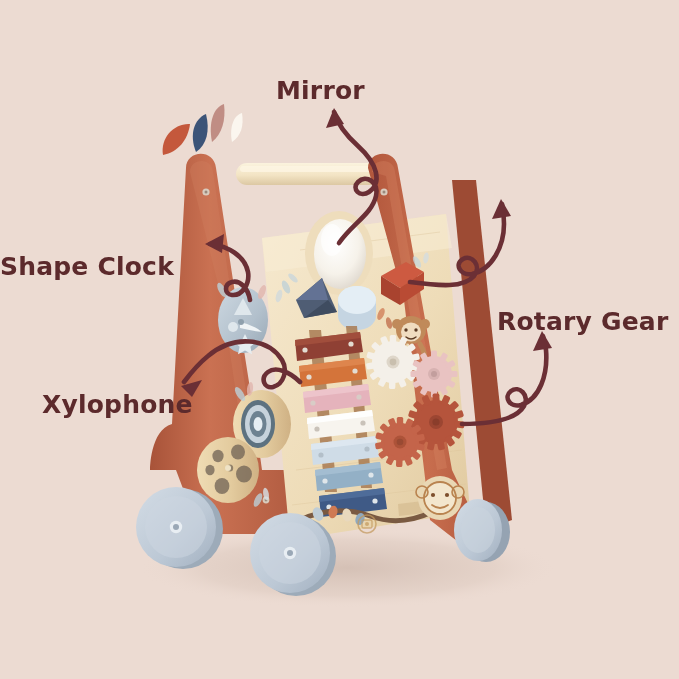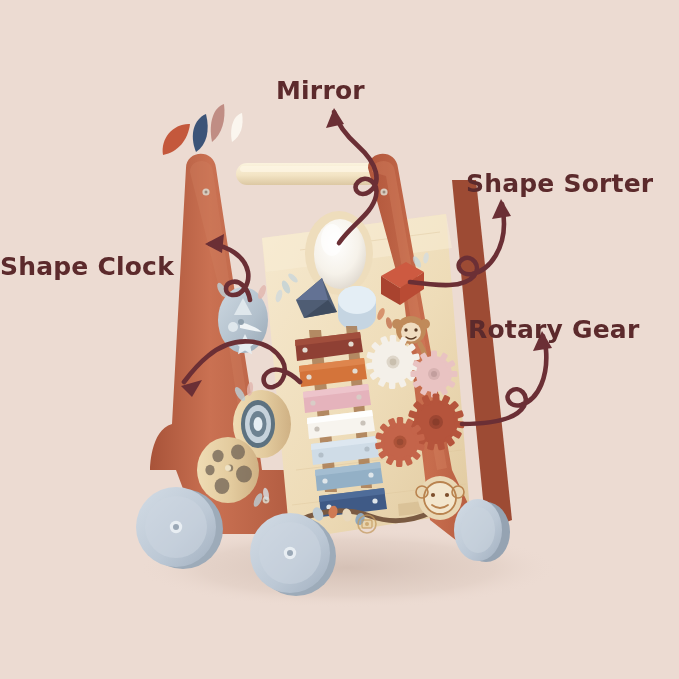--- a/index.html
+++ b/index.html
@@ -17,21 +17,21 @@
     font-family:"DejaVu Sans", sans-serif;
     font-weight:700;
     font-size:25px;
     letter-spacing:0.2px;
     white-space:nowrap;
     user-select:none;
   }
   #lbl-mirror{left:276px;top:76px;}
   #lbl-sorter{left:466px;top:169px;}
   #lbl-clock{left:0;top:252px;}
-  #lbl-rotary{left:468px;top:307px;margin-top:8px;}
+  #lbl-rotary{left:497px;top:307px;}
   #lbl-xylo{left:42px;top:390px;}
   svg.art{position:absolute;left:0;top:0;width:679px;height:679px;}
 </style>
 </head>
 <body style="background: rgb(236, 219, 210);">
 
 <div id="stage">
 
   <svg class="art" viewBox="0 0 679 679">
     <defs>
@@ -473,20 +473,20 @@
                  C 284 384, 288 370, 282 360
                  C 268 338, 234 334, 208 356
                  C 198 364, 190 374, 184 382"></path>
         <path d="M181 386 L202 380 L192 397 Z" fill="#6b2f35" stroke="none"></path>
       </g>
     </g>
   </svg>
 
   <div class="label" id="lbl-mirror">Mirror</div>
 
-  <div class="label" id="lbl-sorter">Shape Sorter</div>
 
   <div class="label" id="lbl-clock">Shape Clock</div>
 
   <div class="label" id="lbl-rotary">Rotary Gear</div>
 
+  <div class="label" id="lbl-xylo">Xylophone</div>
 
 </div>
 
 </body></html>

